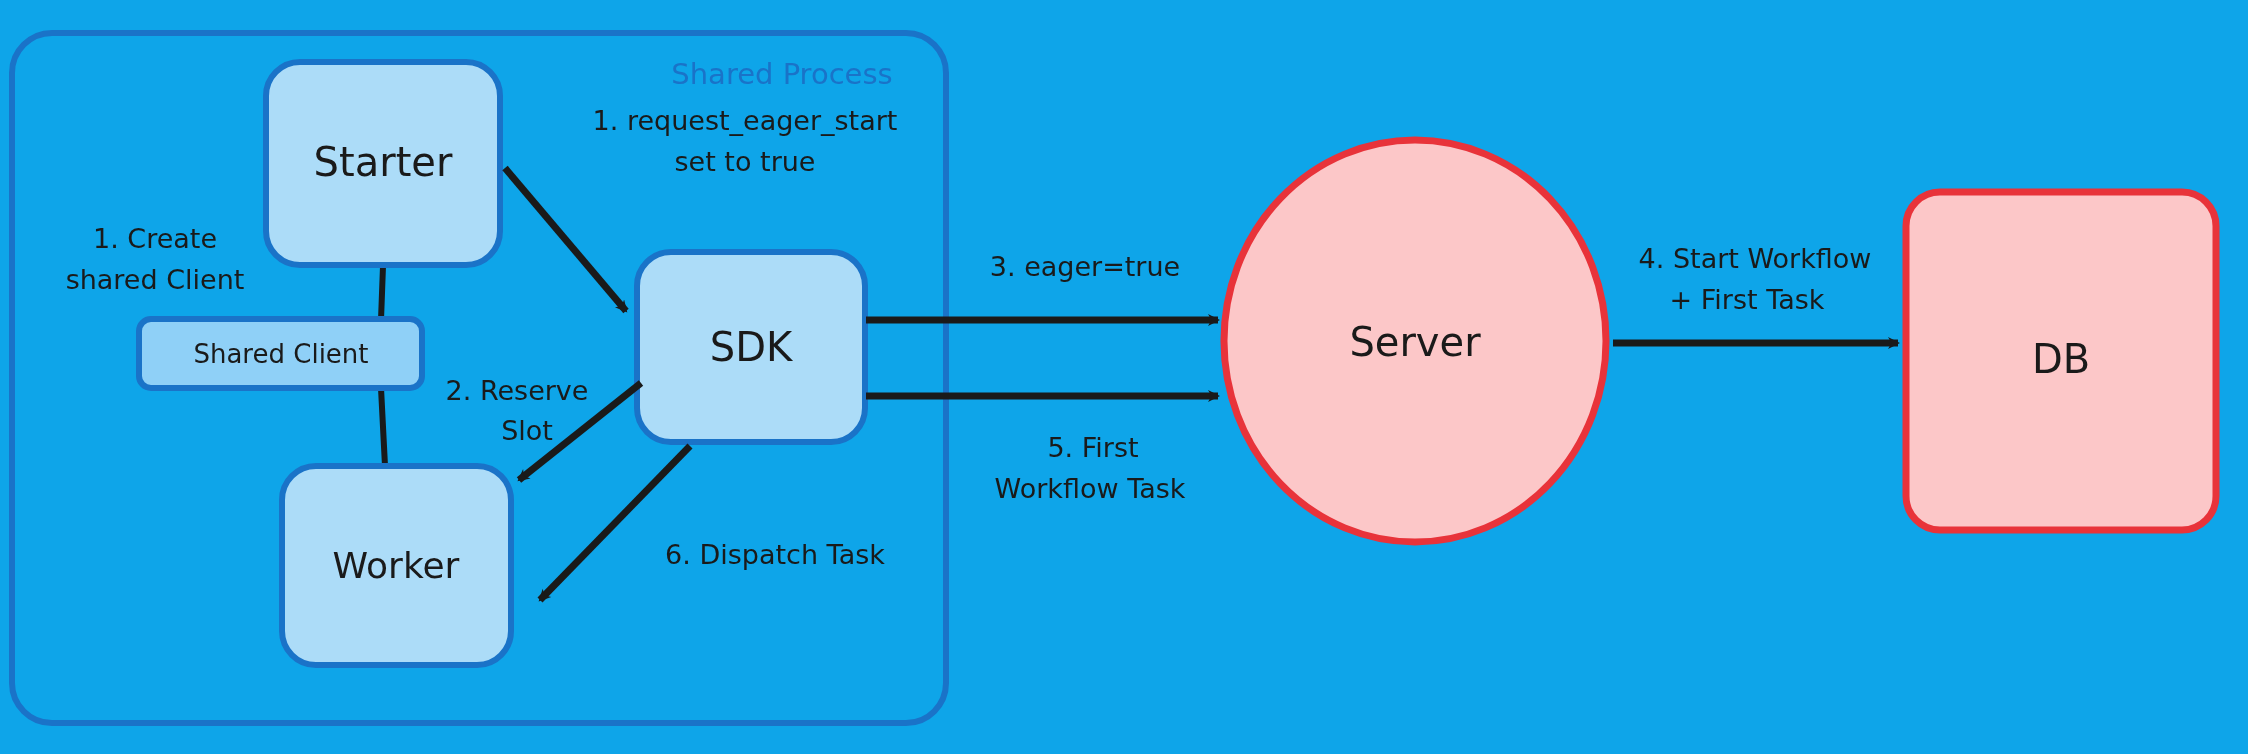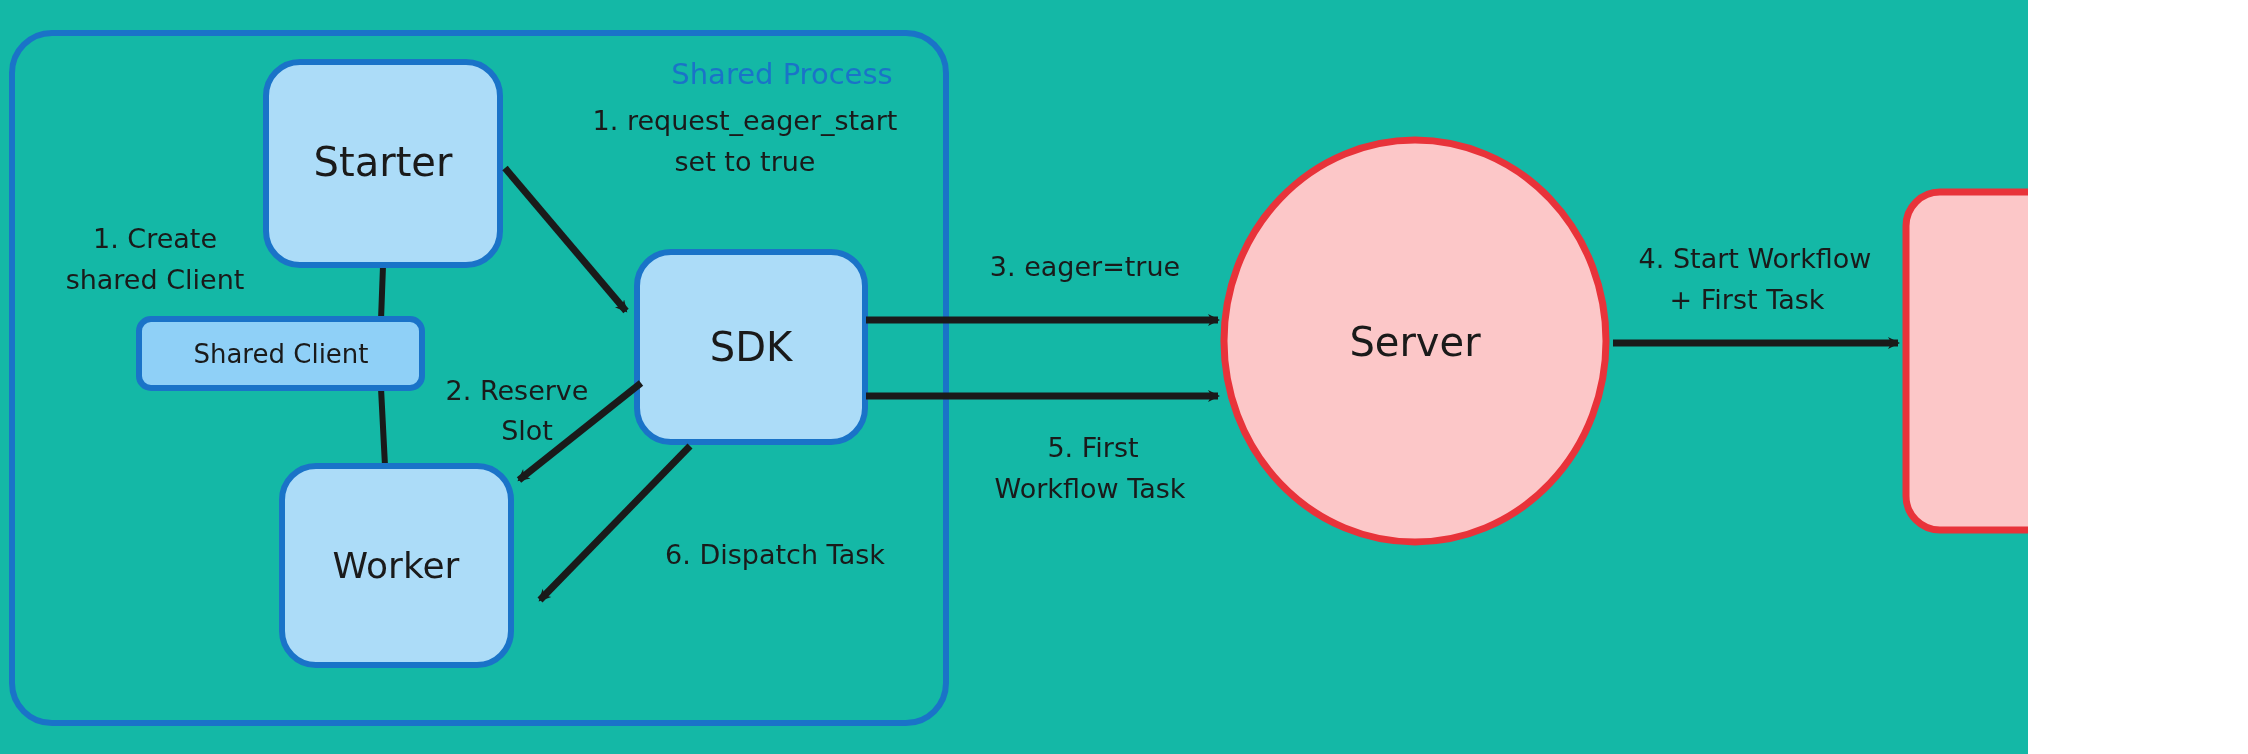--- a/index.html
+++ b/index.html
@@ -2,23 +2,23 @@
 <html><head>
 <meta charset="utf-8">
 <style>
   html, body {
     margin: 0;
     padding: 0;
     background: #ffffff;
   }
   #canvas {
     position: relative;
-    width: 2028px;
+    width: 2248px;
     height: 754px;
-    background: #14b8a6;
+    background: #0ea5e9;
     font-family: "DejaVu Sans", sans-serif;
     overflow: hidden;
   }
   #diagram-svg {
     position: absolute;
     left: 0;
     top: 0;
     width: 2248px;
     height: 754px;
   }

